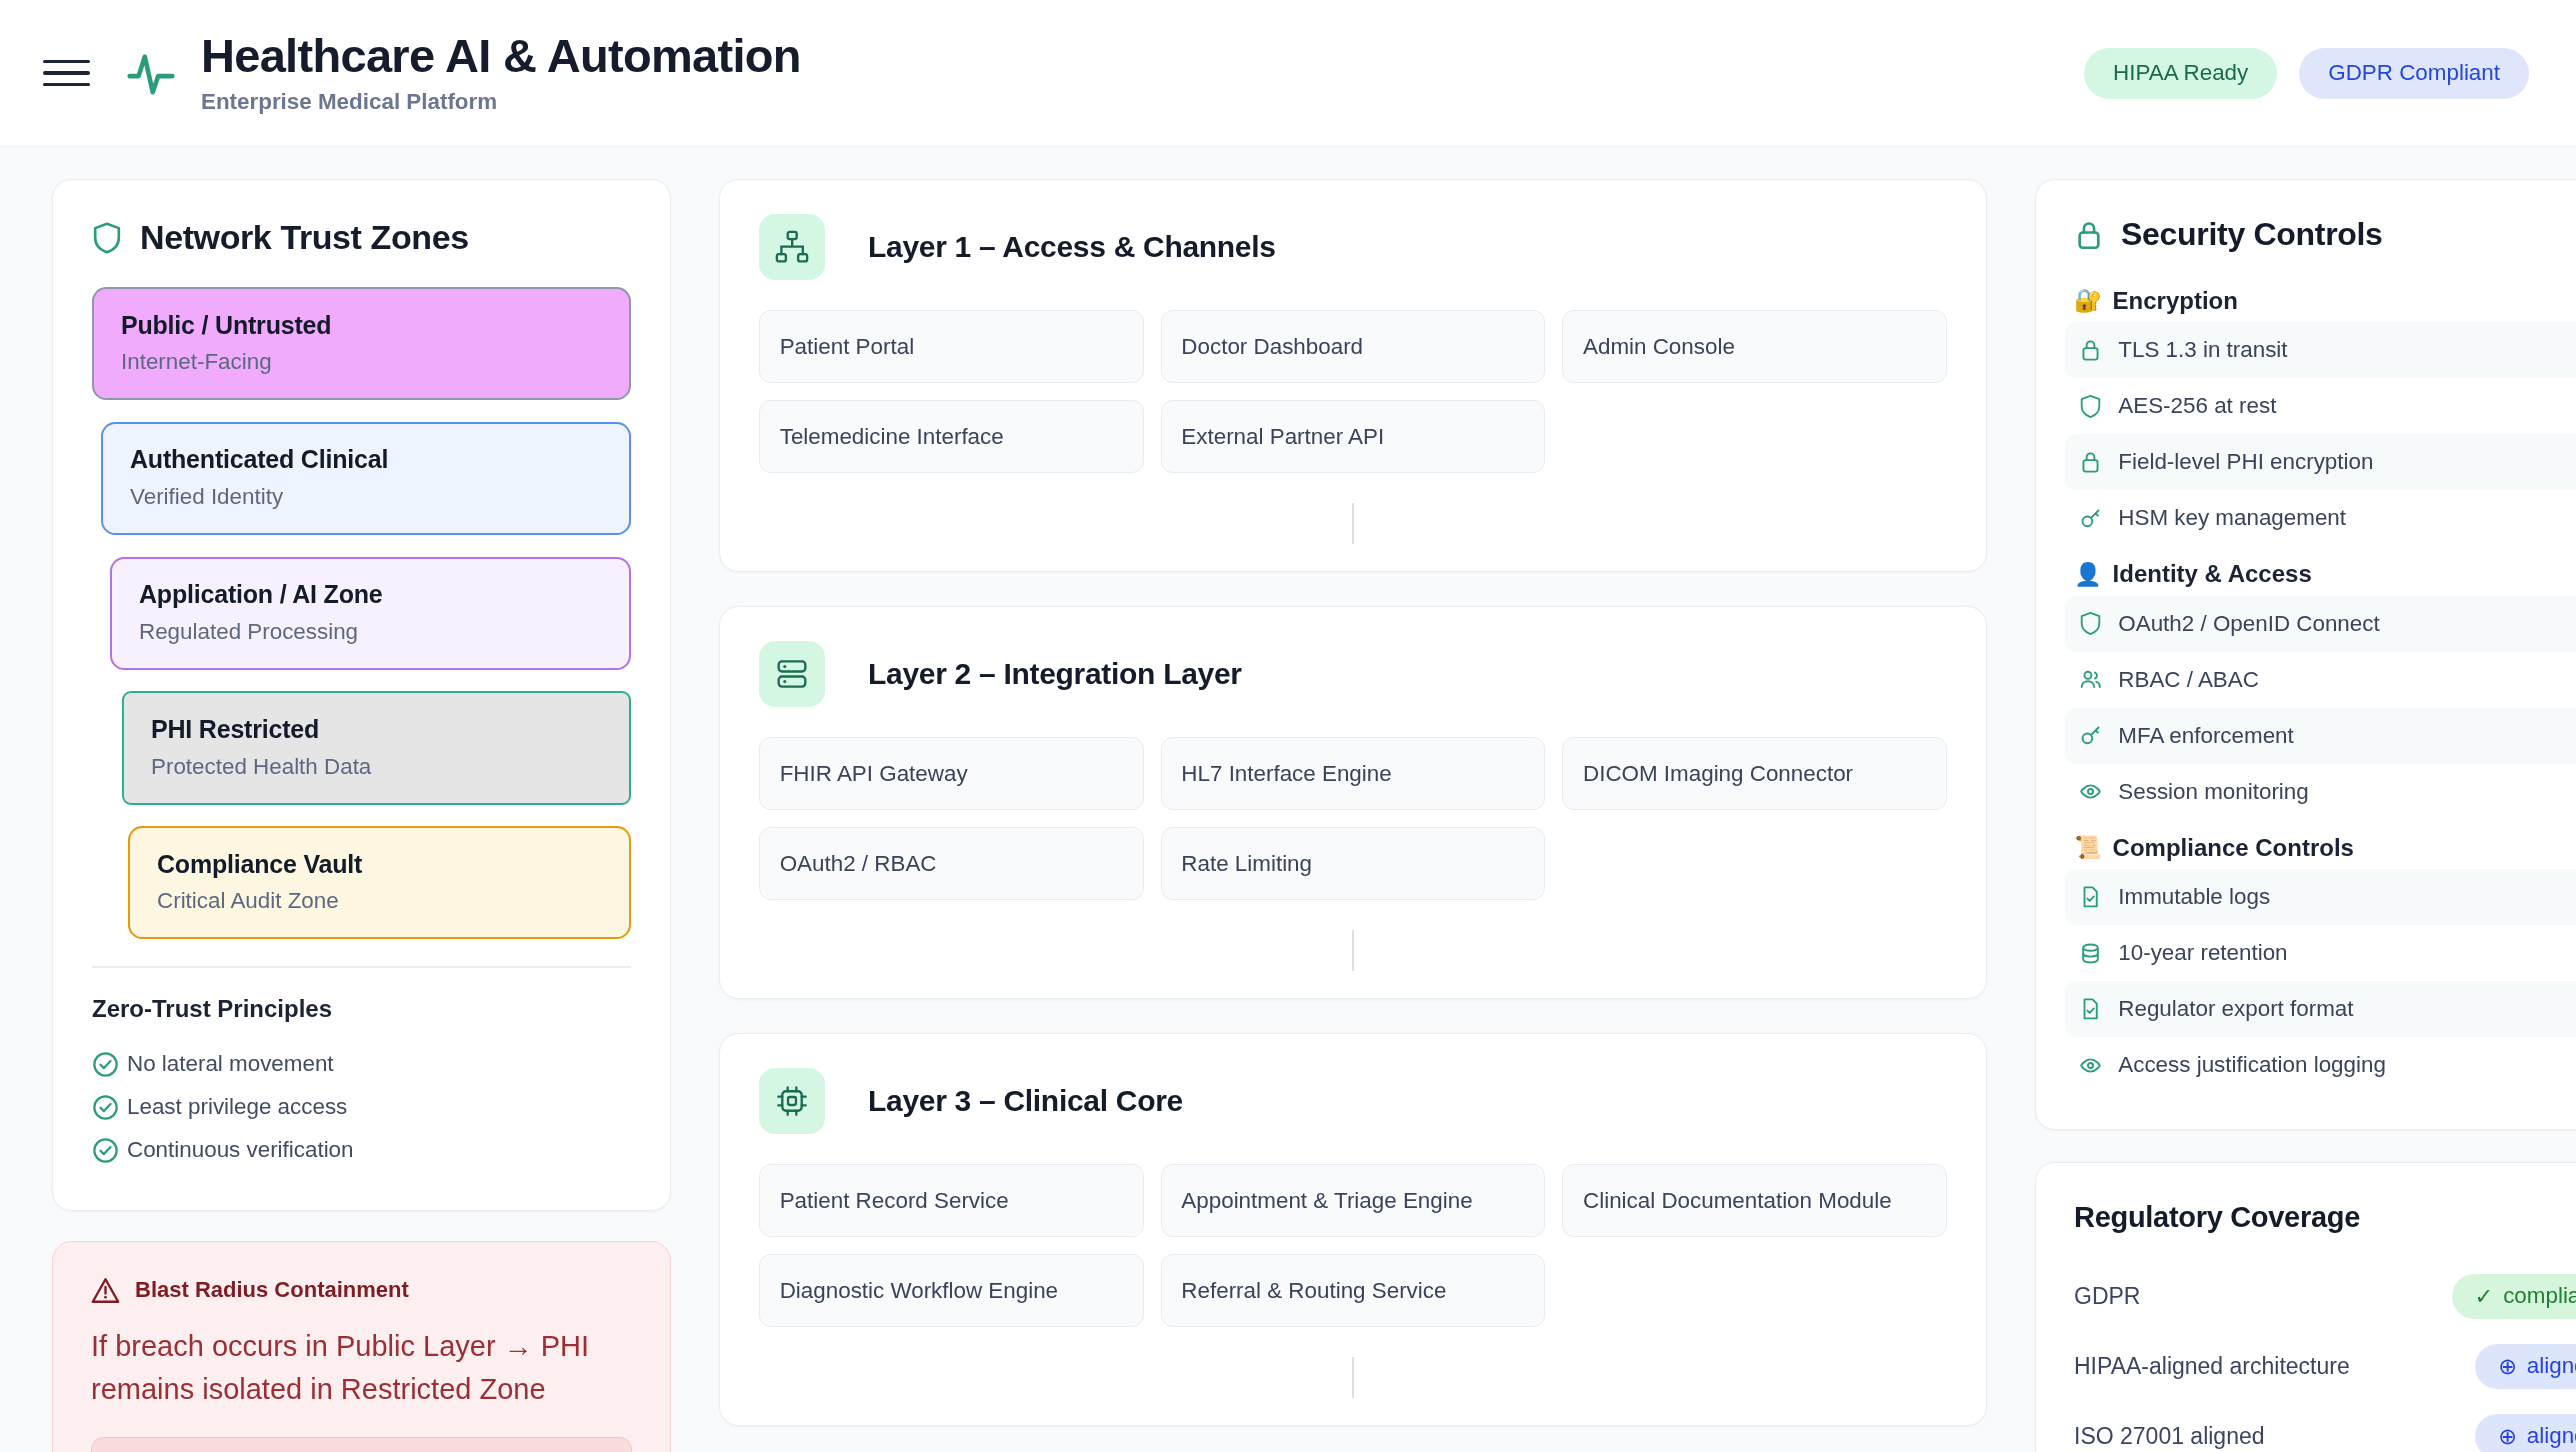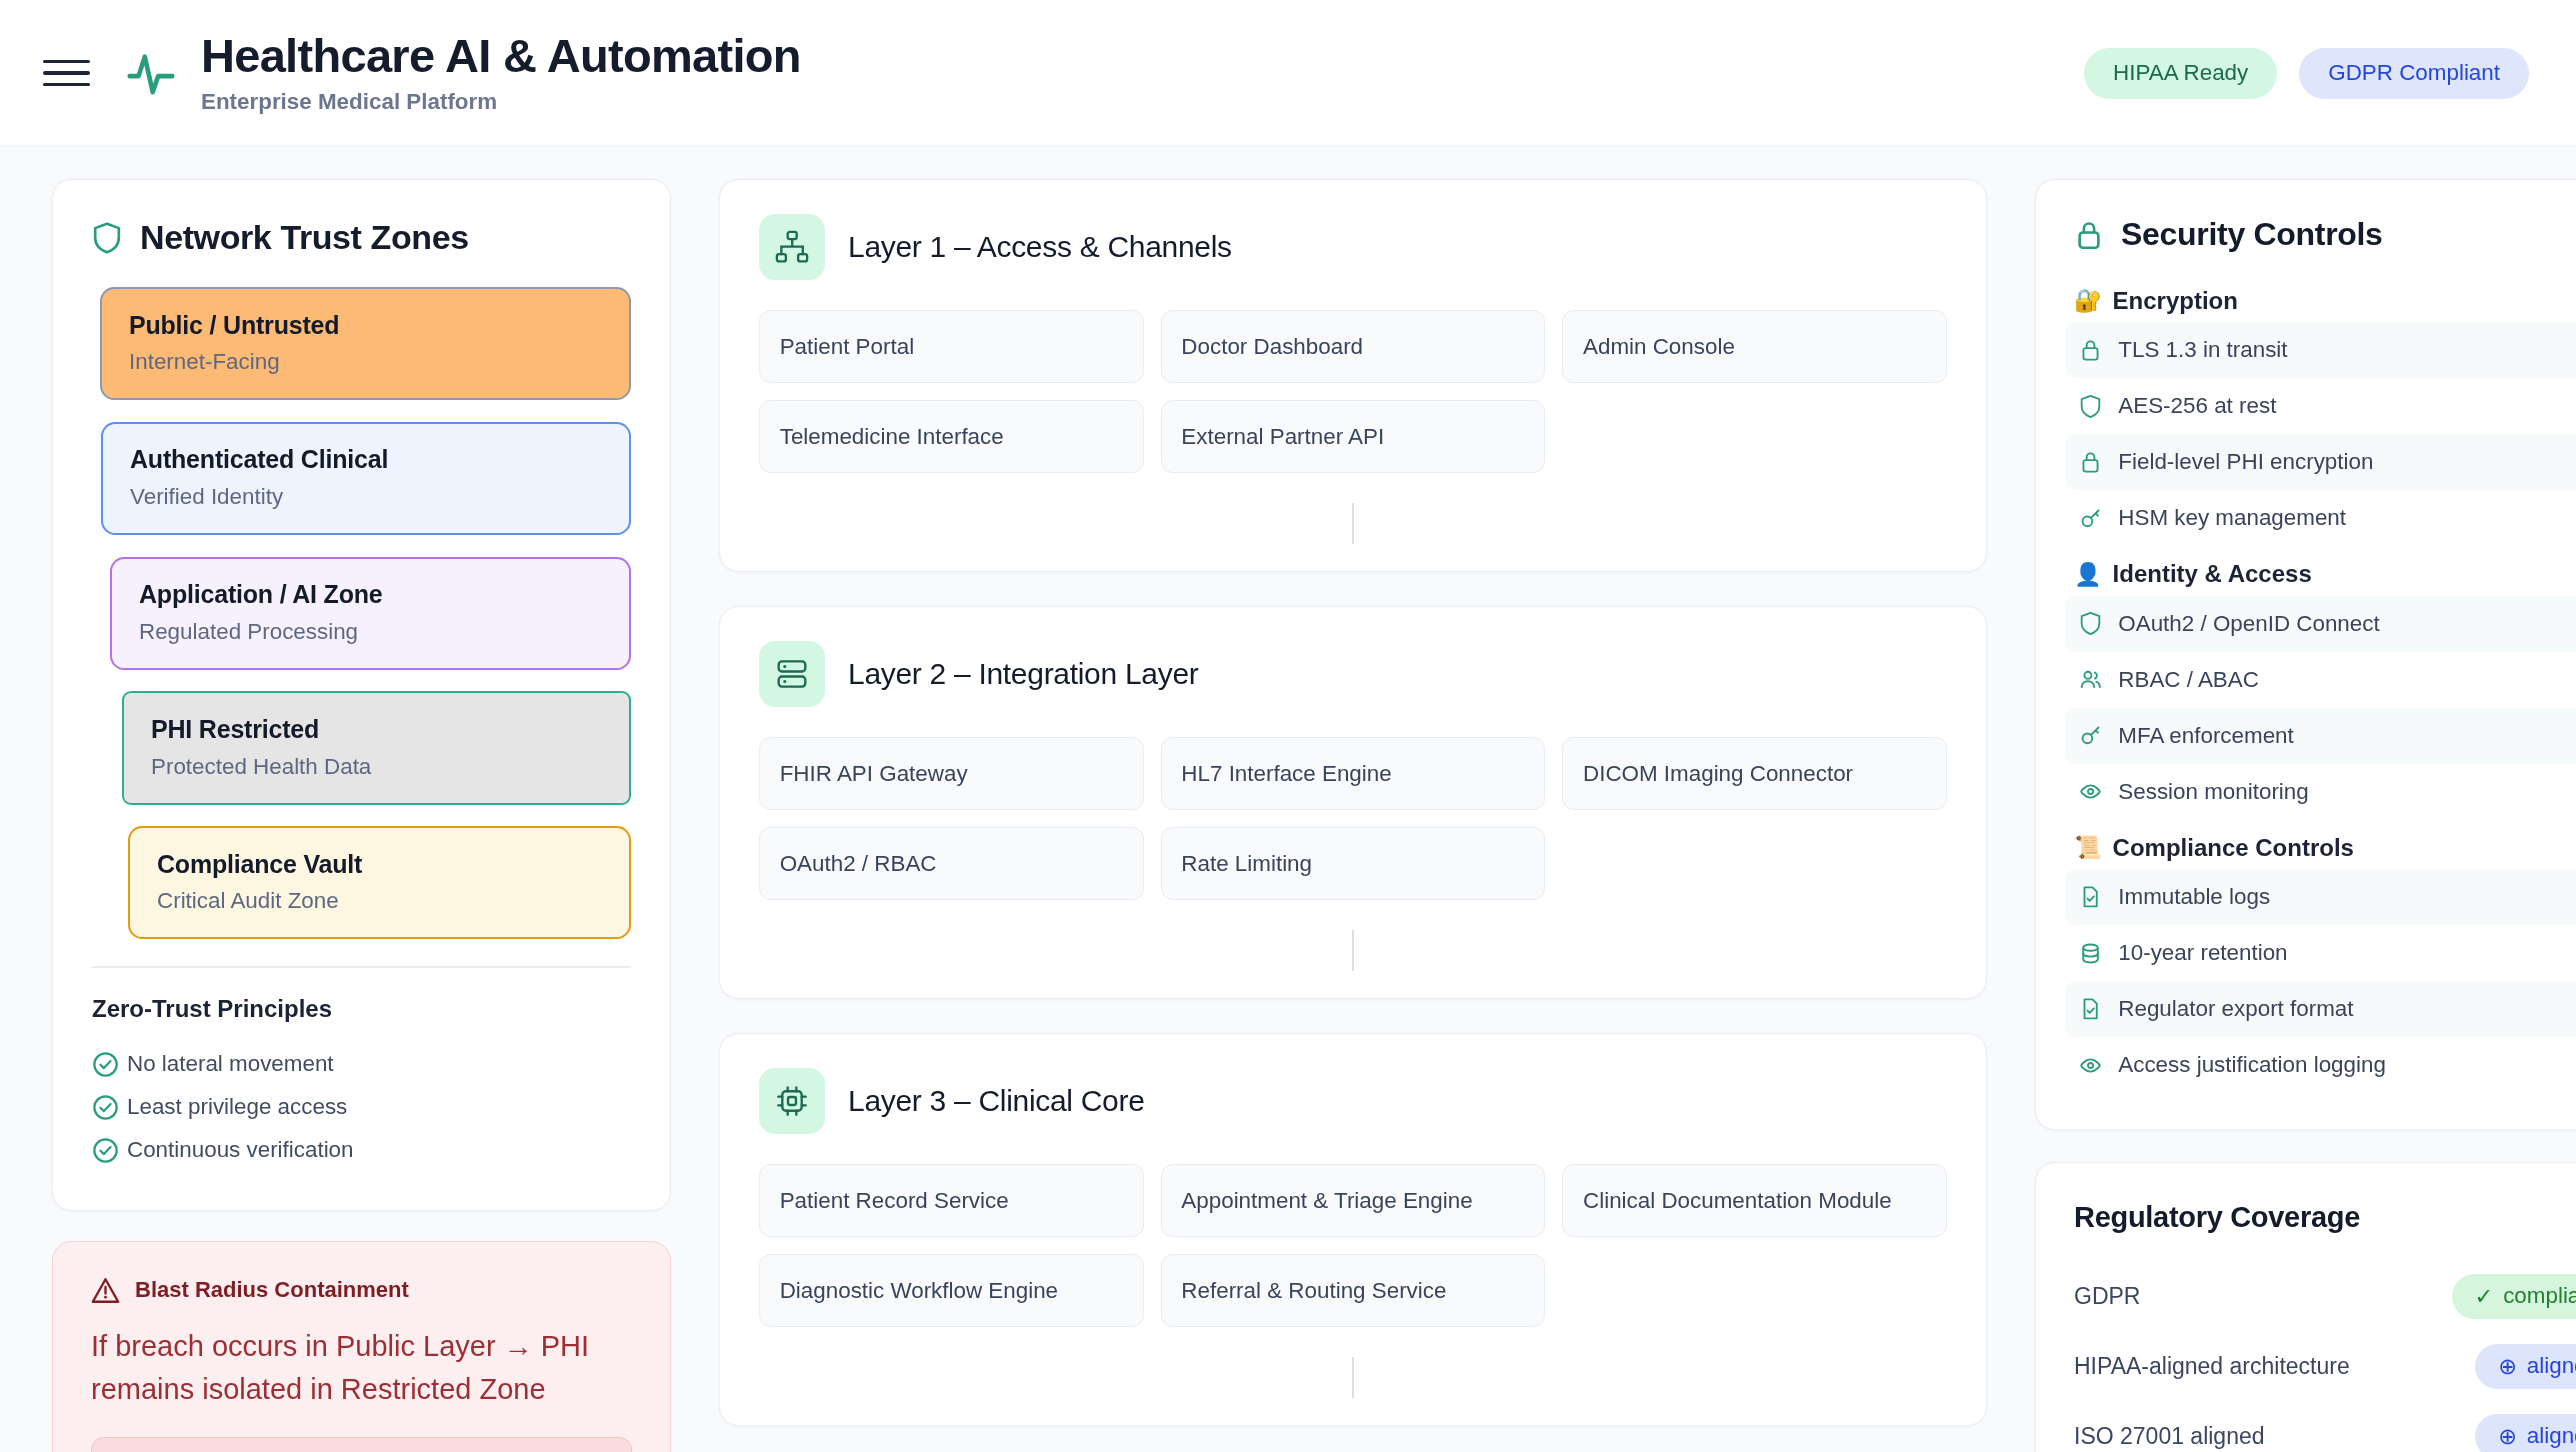--- a/index.html
+++ b/index.html
@@ -97,21 +97,21 @@
   }
 
   
   .layer { padding: 34px 39px 27px 39px; position: relative; }
   .layer-head { display: flex; align-items: center; gap: 23px; }
   .layer-badge {
     width: 66px; height: 66px; border-radius: 16px; flex: none;
     background: #d4f7e4; display: flex; align-items: center; justify-content: center;
   }
   .layer-titles { display: flex; flex-direction: column; justify-content: center; }
-  .layer-title { font-size: 30px; font-weight: 400; color: #141b2b; letter-spacing: -0.3px; }
+  .layer-title { font-size: 30px; font-weight: 700; color: #141b2b; letter-spacing: -0.3px; margin-left: 20px; }
   .chips {
     margin-top: 30px;
     display: grid; grid-template-columns: repeat(3, 1fr); gap: 17px;
   }
   .chip {
     background: #f8fafc; border: 1.8px solid #e7ecf3; border-radius: 11.6px;
     padding: 19.7px 19.7px; font-size: 22.4px; color: #39435a;
     min-height: 73px; display: flex; align-items: center; line-height: 1.32;
   }
   .connector { display: flex; justify-content: center; margin-top: 30px; }
@@ -183,21 +183,21 @@
         <span>
           <svg class="svg-ico" width="30" height="34" viewBox="0 0 17 19" fill="none">
             <path d="M8.5 1.4 L15.2 3.9 V9.4 C15.2 13.6 12.3 16.3 8.5 17.6
                      C4.7 16.3 1.8 13.6 1.8 9.4 V3.9 Z" stroke="#2b9c7e" stroke-width="1.5" stroke-linejoin="round"></path>
           </svg>
         </span>
         <div class="panel-title">Network Trust Zones</div>
       </div>
 
       <div class="zones">
-        <div class="zone" style="border-color:#8f99ab;background:#fdba74;margin-left:8px;">
+        <div class="zone" style="border-color:#8f99ab;background:#f0abfc;margin-left:0px;">
           <div class="zone-name">Public / Untrusted</div>
           <div class="zone-desc">Internet-Facing</div>
         </div>
         <div class="zone" style="border-color:#5b92f0;background:#eef4fd;margin-left:9px;">
           <div class="zone-name">Authenticated Clinical</div>
           <div class="zone-desc">Verified Identity</div>
         </div>
         <div class="zone" style="border-color:#b472ea;background:#f7f0fd;margin-left:18px;">
           <div class="zone-name">Application / AI Zone</div>
           <div class="zone-desc">Regulated Processing</div>

